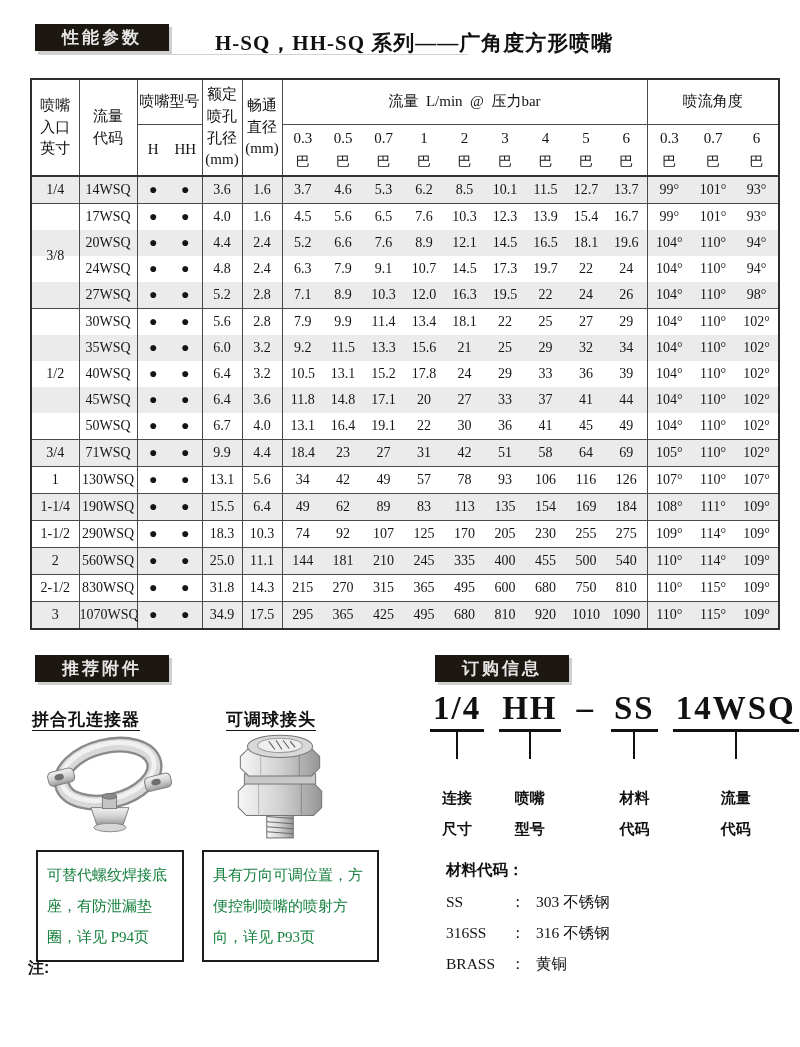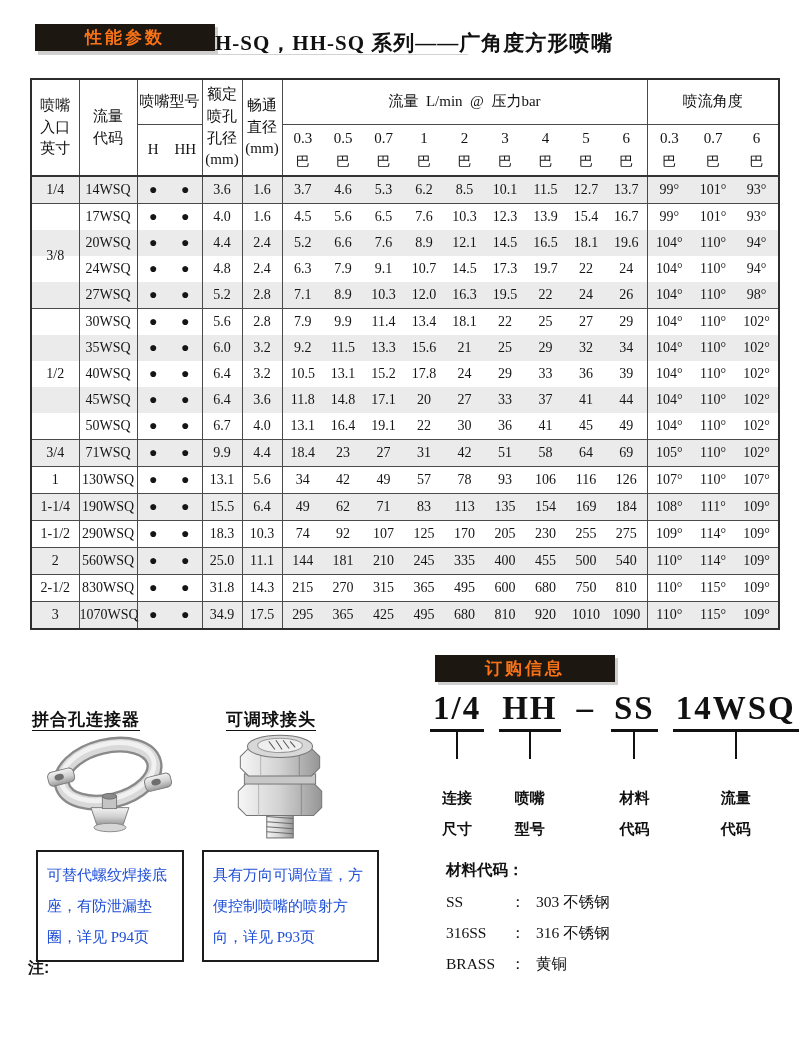--- a/index.html
+++ b/index.html
@@ -1,20 +1,20 @@
 <!DOCTYPE html>
 <html><head>
 <meta charset="utf-8">
 <style>
   html,body{margin:0;padding:0;background:#ffffff;}
   .page{position:relative;width:800px;height:1047px;background:#fff;overflow:hidden;
         font-family:"Liberation Serif","DejaVu Serif",serif;color:#111;}
 
   
-  .banner{position:absolute;width:180px;height:27px;background:#1d1712;color:#f97316;
+  .banner{position:absolute;width:134px;height:27px;background:#1d1712;color:#e5e5e5;
           display:flex;align-items:center;justify-content:center;
           font-family:"Liberation Sans","DejaVu Sans",sans-serif;font-weight:bold;
           font-size:17px;letter-spacing:3px;box-shadow:3px 3px 0 #cfcfcf;}
   #banner-perf{left:35px;top:24px;}
   #banner-acc{left:35px;top:655px;}
   #banner-order{left:435px;top:655px;}
   .hdr-underline{position:absolute;left:38px;top:54px;width:430px;height:1px;background:#d2d2d2;}
   .series-title{position:absolute;left:215px;top:29px;font-size:21px;font-weight:bold;letter-spacing:1px;}
 
   
@@ -40,21 +40,21 @@
   .dotc{font-size:10px;}
 
   
   .acc-title{position:absolute;font-size:17px;font-weight:bold;letter-spacing:1px;
              text-decoration:underline;text-underline-offset:5px;margin-top:9px;}
   #acc-title-1{left:32px;top:699px;}
   #acc-title-2{left:226px;top:699px;}
   .photo{position:absolute;}
   #photo-1{left:38px;top:727px;}
   #photo-2{left:224px;top:722px;}
-  .desc-box{position:absolute;border:2px solid #1c1c1c;padding:8px 9px;font-size:15px;line-height:2.05;color:#1d4ed8;}
+  .desc-box{position:absolute;border:2px solid #1c1c1c;padding:8px 9px;font-size:15px;line-height:2.05;color:#15803d;}
   #desc-1{left:36px;top:850px;width:126px;}
   #desc-2{left:202px;top:850px;width:155px;}
 
   
   #order-code{position:absolute;left:430px;top:691px;display:flex;align-items:flex-start;gap:15px;}
   .part{display:flex;flex-direction:column;align-items:center;}
   .part .txt{font-size:33px;font-weight:bold;letter-spacing:2px;line-height:1.05;}
   .part.u .txt{border-bottom:3px solid #111;padding:0 3px 3px 3px;}
   .part.dash .txt{padding:0 1px;}
   .tick{width:2px;height:27px;background:#111;}
@@ -422,21 +422,21 @@
         </tr>
         <tr class="alt group-end">
           <td class="c-inlet bR"><span>1-1/4</span></td>
           <td class="c-code bR">190WSQ</td>
           <td class="dotc">●</td>
           <td class="dotc bR">●</td>
           <td class="bR">15.5</td>
           <td class="bR">6.4</td>
           <td>49</td>
           <td>62</td>
-          <td>71</td>
+          <td>89</td>
           <td>83</td>
           <td>113</td>
           <td>135</td>
           <td>154</td>
           <td>169</td>
           <td class="bR">184</td>
           <td>108°</td>
           <td>111°</td>
           <td>109°</td>
         </tr>
@@ -516,20 +516,23 @@
           <td>920</td>
           <td>1010</td>
           <td class="bR">1090</td>
           <td>110°</td>
           <td>115°</td>
           <td>109°</td>
         </tr>
       </tbody>
   </table>
 
+  <div class="banner" id="banner-acc">
+    <span>推荐附件</span>
+  </div>
   <div class="acc-title" id="acc-title-1">拼合孔连接器</div>
   <div class="acc-title" id="acc-title-2">可调球接头</div>
 
   <svg class="photo" id="photo-1" width="142" height="112" viewBox="0 0 150 112">
     <defs>
       <linearGradient id="m1" x1="0" y1="0" x2="0" y2="1">
         <stop offset="0" stop-color="#f3f3f3"></stop>
           <stop offset="0.55" stop-color="#cfcfcf"></stop>
           <stop offset="1" stop-color="#9a9a9a"></stop>
       </linearGradient>

